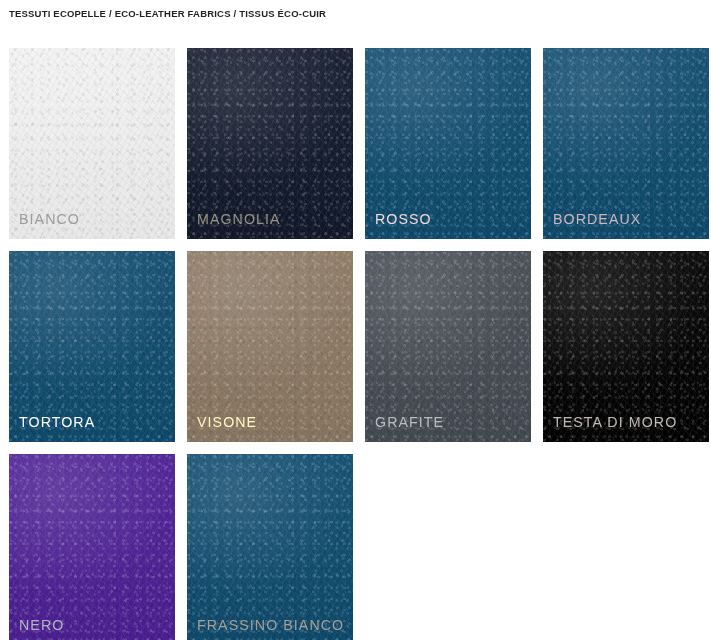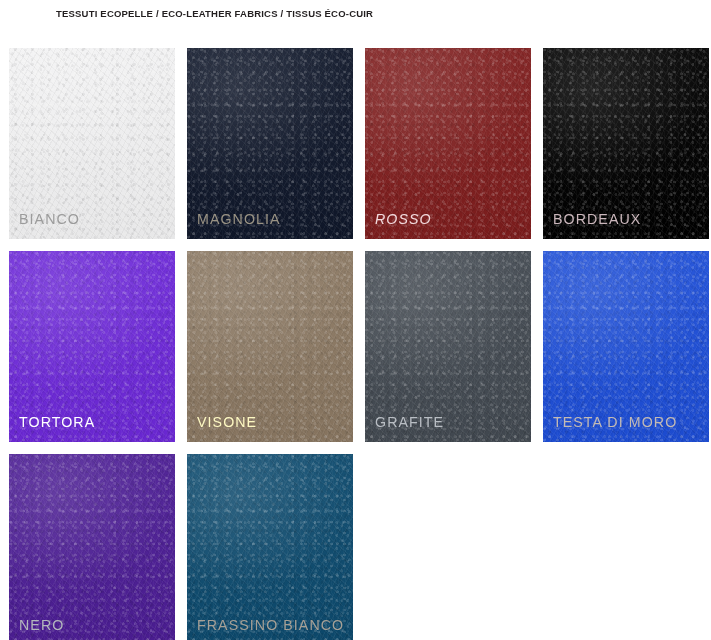--- a/index.html
+++ b/index.html
@@ -26,21 +26,20 @@
   .page-title {
     position: absolute;
     left: 9px;
     top: 8px;
     font-size: 9.5px;
     font-weight: bold;
     letter-spacing: 0.2px;
     color: #231f20;
     white-space: nowrap;
     line-height: 12px;
-    margin-left: 47px;
   }
 
   .swatch-grid {
     position: absolute;
     left: 9px;
     top: 48px;
     width: 693px;
     display: grid;
     grid-template-columns: repeat(4, 166px);
     grid-auto-rows: 191px;
@@ -129,51 +128,51 @@
         <span class="grain2"></span>
         <span class="sheen"></span>
         <span class="swatch-label" style="color: rgb(155, 155, 155);">BIANCO</span>
       </div>
       <div class="swatch" style="background: #0f172a;">
         <span class="grain"></span>
         <span class="grain2"></span>
         <span class="sheen"></span>
         <span class="swatch-label" style="color: rgb(154, 147, 132);">MAGNOLIA</span>
       </div>
-      <div class="swatch" style="background: #7f1d1d; font-style: italic;">
+      <div class="swatch" style="background: #0c4a6e;">
         <span class="grain"></span>
         <span class="grain2"></span>
         <span class="sheen"></span>
         <span class="swatch-label" style="color: rgb(242, 218, 221);">ROSSO</span>
       </div>
-      <div class="swatch" style="background: #000000; padding-left: 40px;">
+      <div class="swatch" style="background: #0c4a6e; padding-left: 40px;">
         <span class="grain"></span>
         <span class="grain2"></span>
         <span class="sheen"></span>
         <span class="swatch-label" style="color: rgb(203, 183, 188);">BORDEAUX</span>
       </div>
-      <div class="swatch" style="background: #6d28d9;">
+      <div class="swatch" style="background: #0c4a6e;">
         <span class="grain"></span>
         <span class="grain2"></span>
         <span class="sheen"></span>
         <span class="swatch-label" style="color: rgb(255, 255, 255);">TORTORA</span>
       </div>
       <div class="swatch" style="background: rgb(139, 120, 98);">
         <span class="grain"></span>
         <span class="grain2"></span>
         <span class="sheen"></span>
         <span class="swatch-label" style="color: #fef9c3;">VISONE</span>
       </div>
       <div class="swatch" style="background: rgb(67, 74, 82);">
         <span class="grain"></span>
         <span class="grain2"></span>
         <span class="sheen"></span>
         <span class="swatch-label" style="color: rgb(185, 190, 196);">GRAFITE</span>
       </div>
-      <div class="swatch" style="background: #1d4ed8; padding-left: 24px;">
+      <div class="swatch" style="background: #000000; padding-left: 24px;">
         <span class="grain"></span>
         <span class="grain2"></span>
         <span class="sheen"></span>
         <span class="swatch-label" style="color: rgb(195, 186, 180);">TESTA DI MORO</span>
       </div>
       <div class="swatch" style="background: #4c1d95;">
         <span class="grain"></span>
         <span class="grain2"></span>
         <span class="sheen"></span>
         <span class="swatch-label" style="color: rgb(179, 183, 189);">NERO</span>

